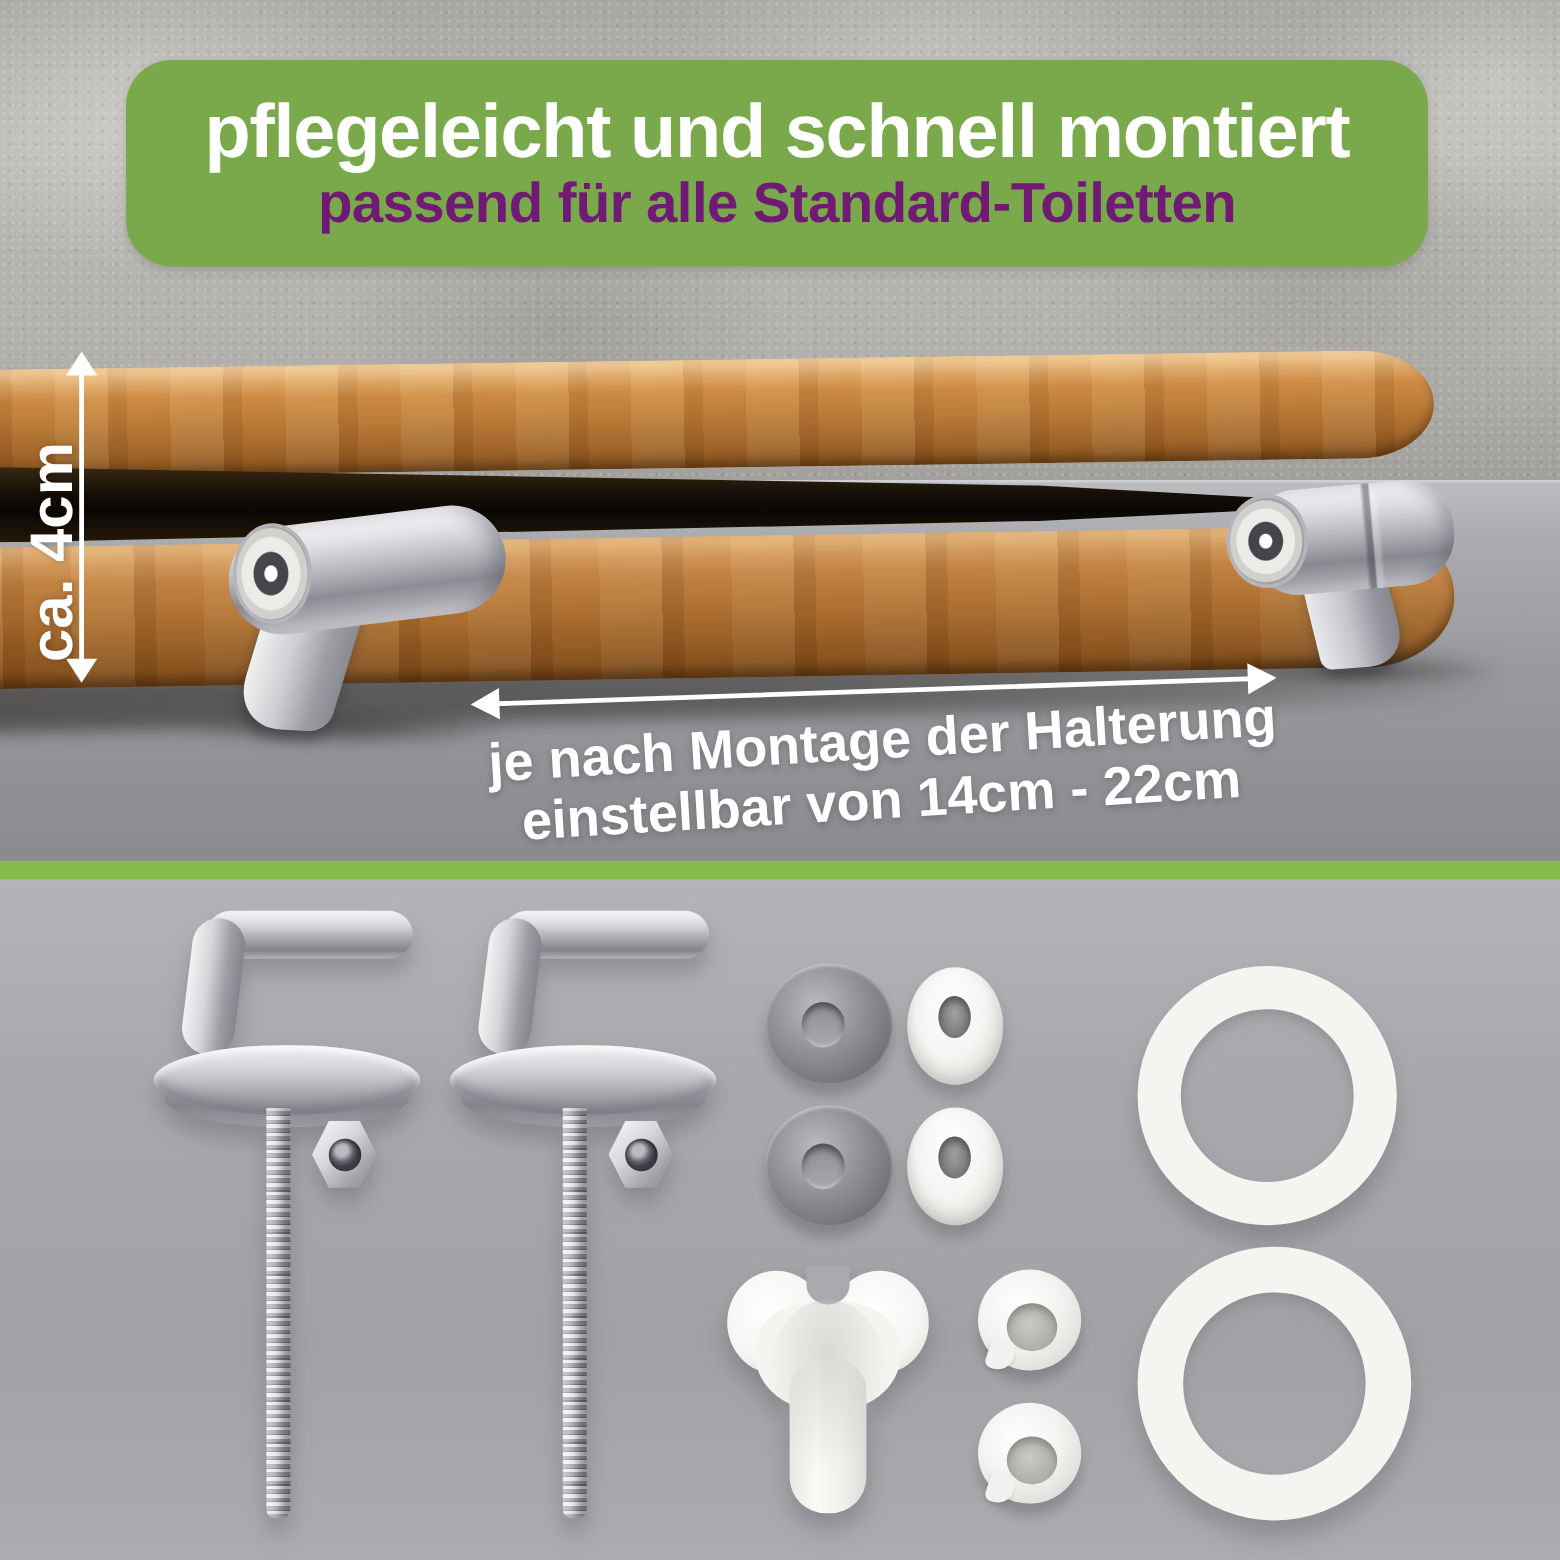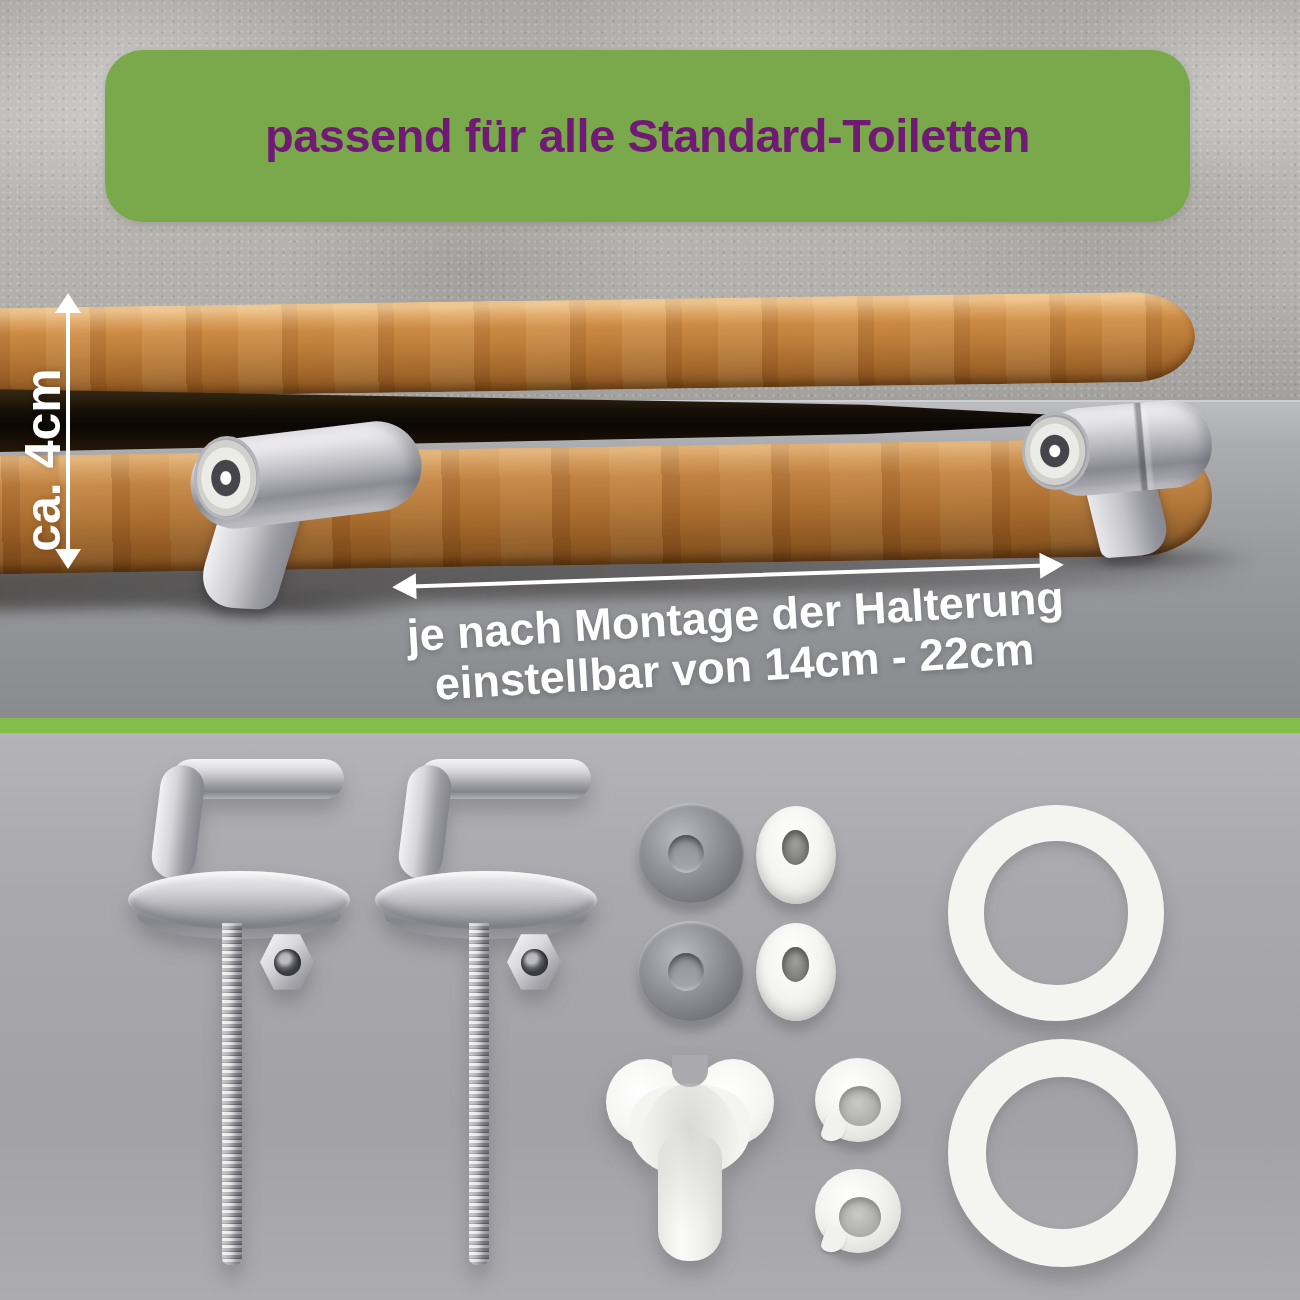--- a/index.html
+++ b/index.html
@@ -258,20 +258,21 @@
       </div>
       <div class="hinge hinge-right">
         <div class="hinge-shadow r"></div>
         <div class="strap"></div>
         <div class="barrel"></div>
         <div class="bushing"></div>
       </div>
     </div>
 
     <div class="banner">
+      <div class="banner-title">pflegeleicht und schnell montiert</div>
       <div class="banner-subtitle">passend für alle Standard-Toiletten</div>
     </div>
 
     <div class="v-arrow">
       <div class="head-top"></div>
       <div class="line"></div>
       <div class="head-bottom"></div>
     </div>
     <div class="height-label">ca. 4cm</div>
 

